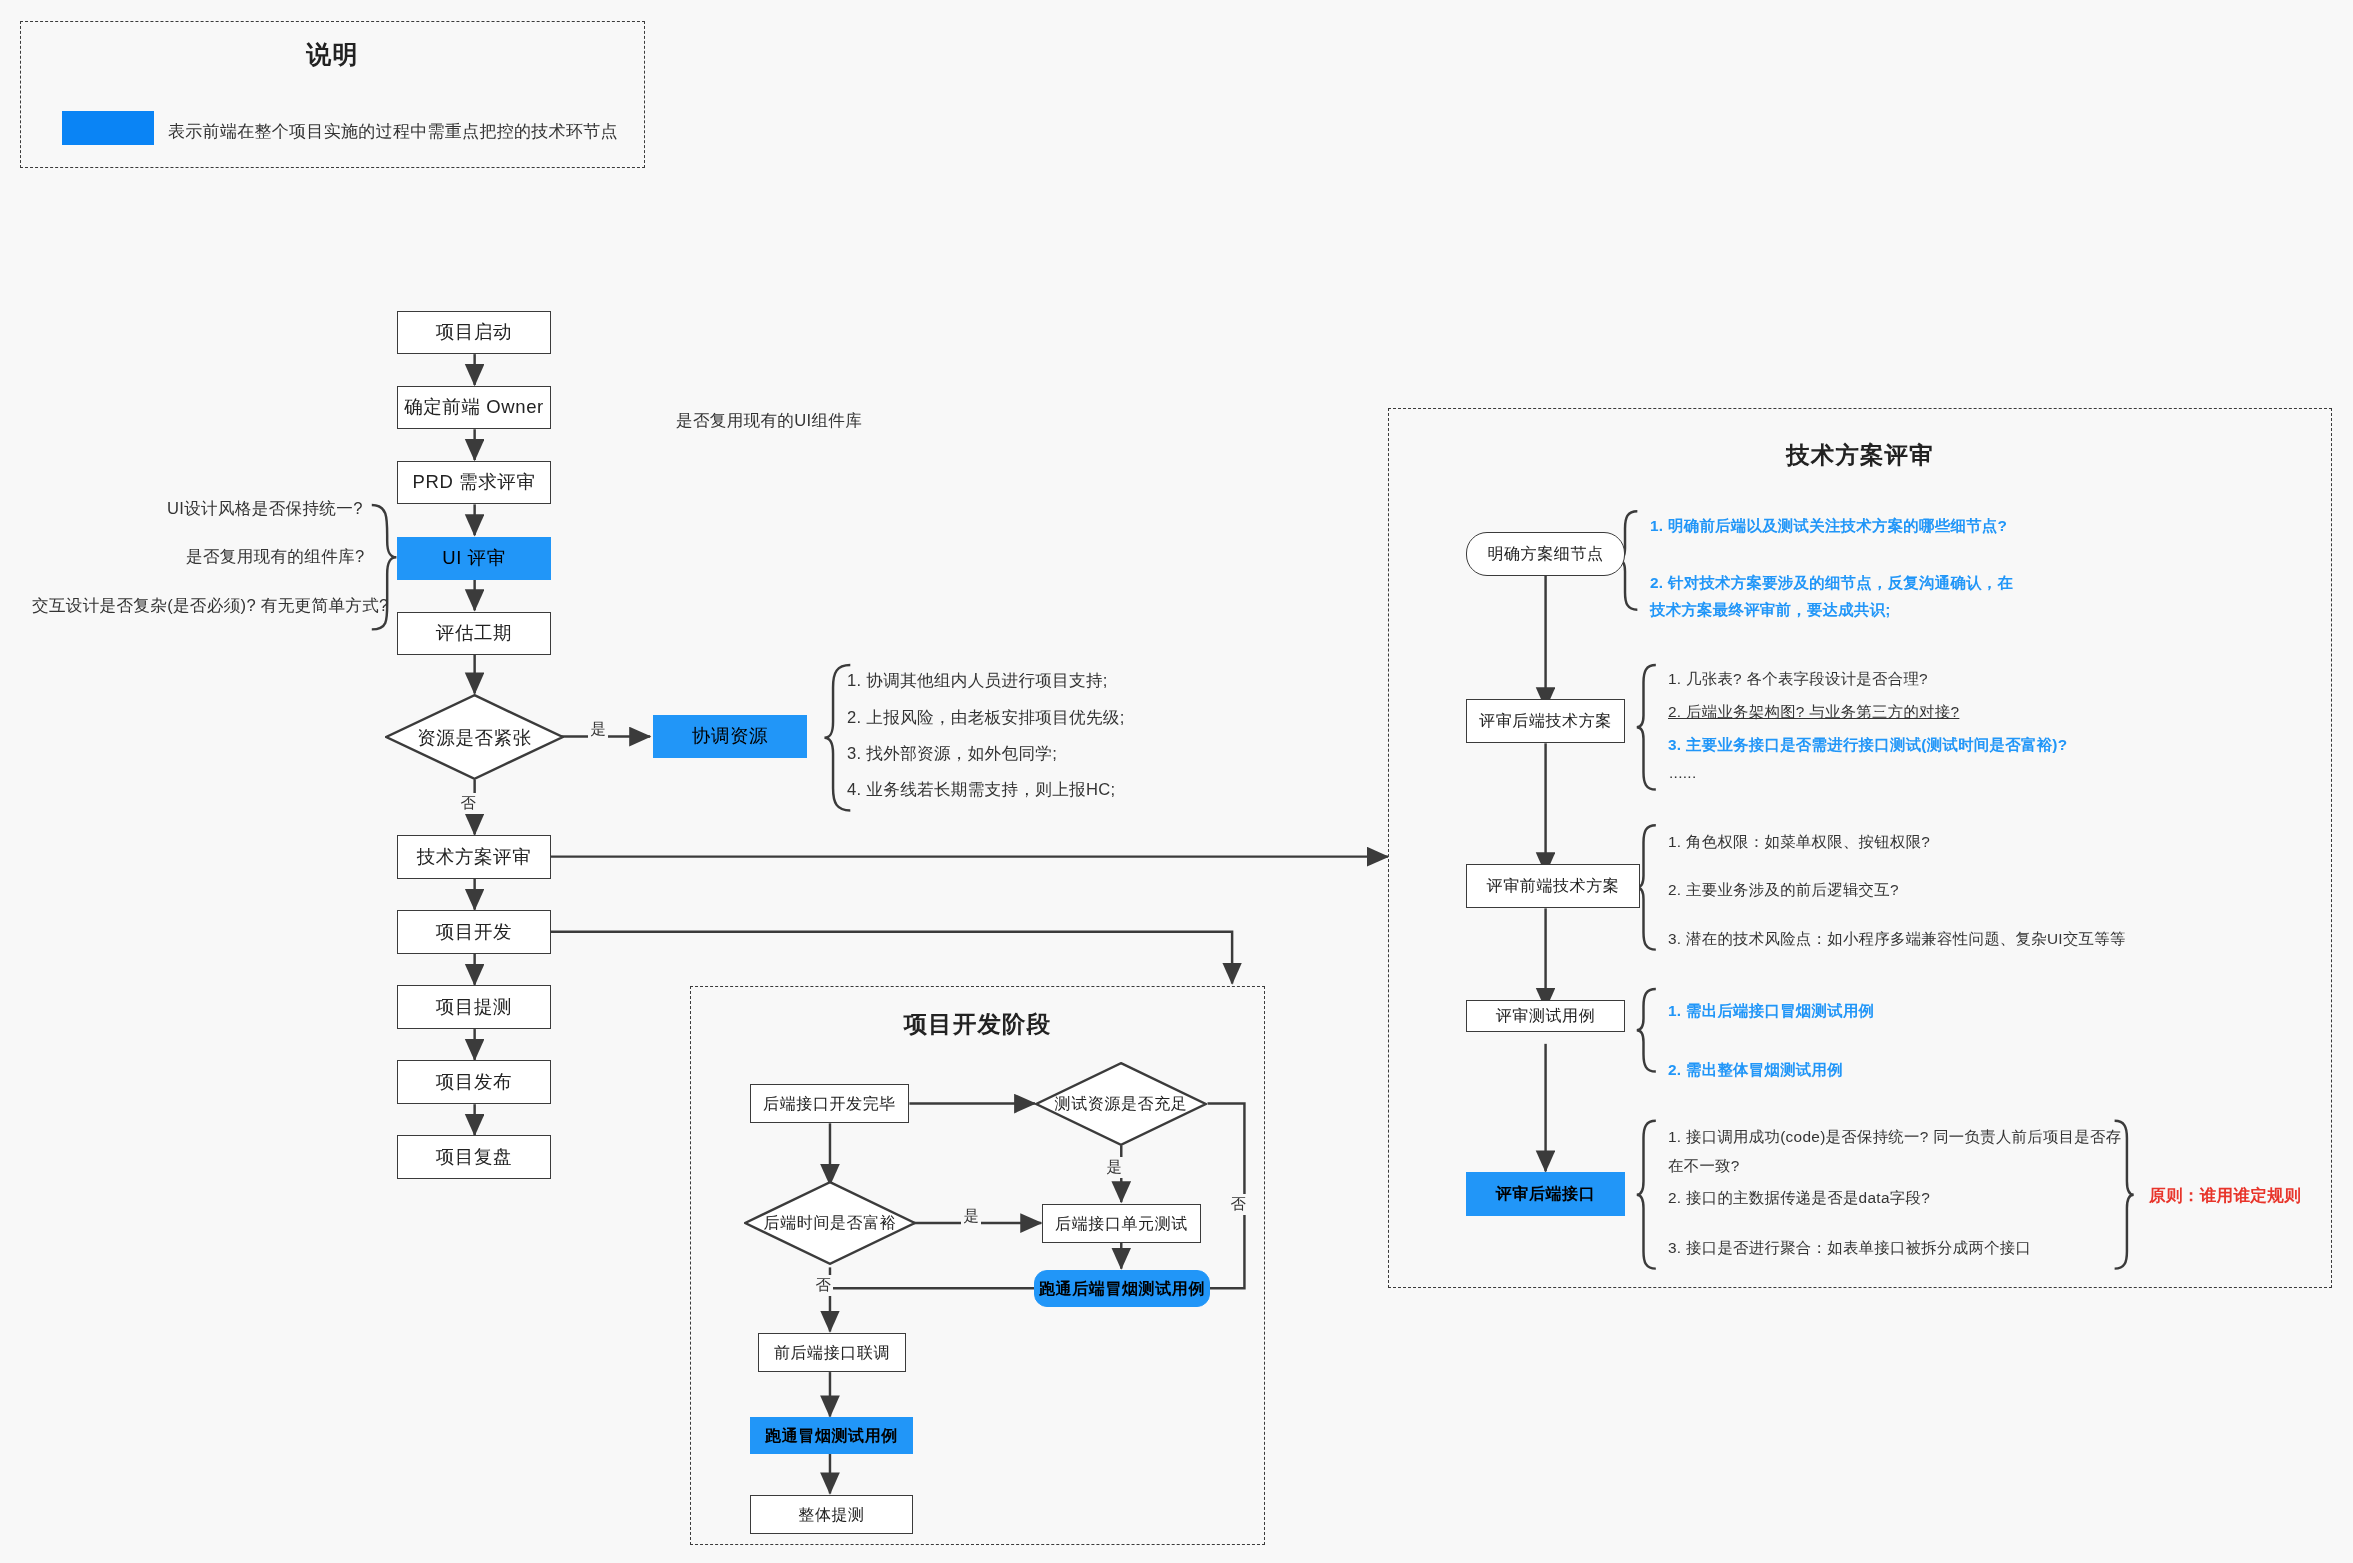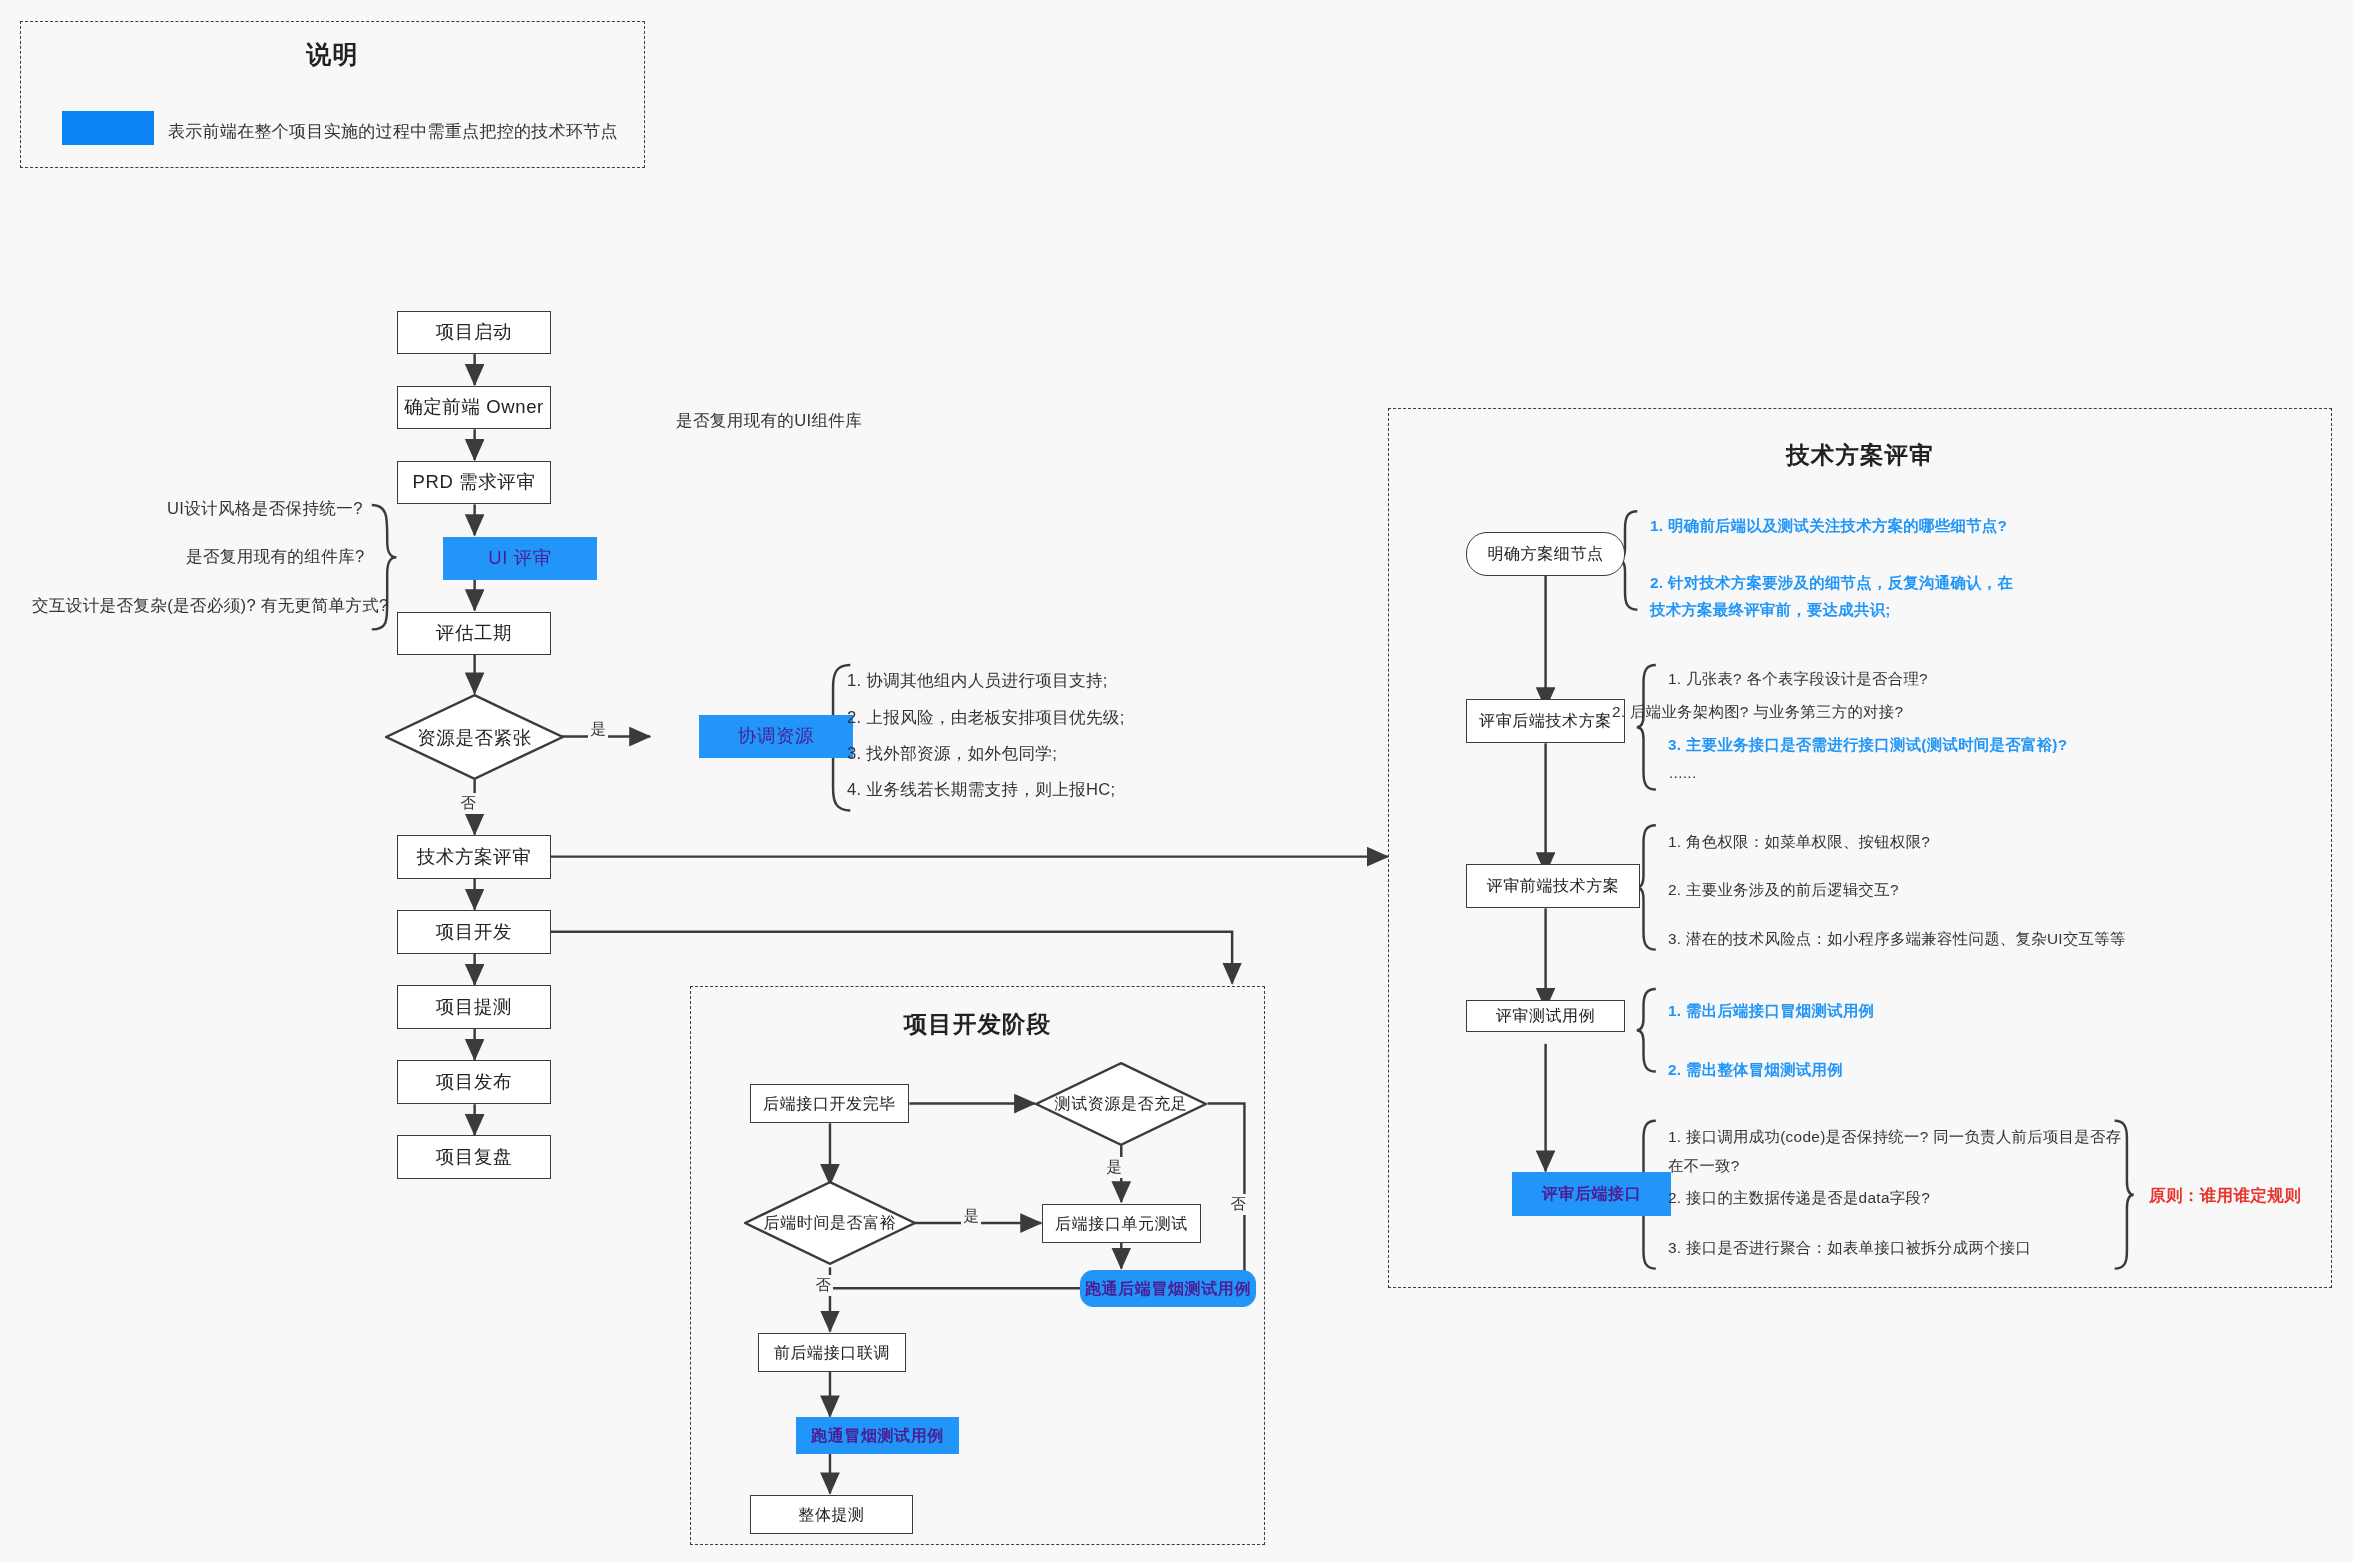--- a/index.html
+++ b/index.html
@@ -20,21 +20,21 @@
     box-sizing:border-box;
     display:flex;align-items:center;justify-content:center;
     text-align:center;
     background:#fff;
     border:1.8px solid #3b3b3b;
     font-size:18.5px;
     line-height:1.2;
     color:#222;
     letter-spacing:0.6px;
   }
-  .node.hl{background:#2196f8;border-color:#2196f8;color:#4c1d95;margin-left:46px;}
+  .node.hl{background:#2196f8;border-color:#2196f8;color:#000000;}
   .node.sm{font-size:16px;border-width:1.8px;}
   .node.sm.hl{font-weight:bold;}
 
   
   .diamond{
     position:absolute;
     display:flex;align-items:center;justify-content:center;
     text-align:center;
     font-size:18.5px;color:#222;
     letter-spacing:0.6px;
@@ -255,21 +255,21 @@
   <div class="node sm" style="left:1466px;top:699px;width:159px;height:44px;">评审后端技术方案</div>
   <div class="node sm" style="left:1466px;top:864px;width:174px;height:44px;">评审前端技术方案</div>
   <div class="node sm" style="left:1466px;top:1000px;width:159px;height:32px;">评审测试用例</div>
   <div class="node sm hl" style="left:1466px;top:1172px;width:159px;height:44px;">评审后端接口</div>
 
   <div class="ftext blue small" style="left:1650px;top:516px;">1. 明确前后端以及测试关注技术方案的哪些细节点?</div>
   <div class="ftext blue small" style="left:1650px;top:573px;">2. 针对技术方案要涉及的细节点，反复沟通确认，在</div>
   <div class="ftext blue small" style="left:1650px;top:600px;">技术方案最终评审前，要达成共识;</div>
 
   <div class="ftext small" style="left:1668px;top:669px;">1. 几张表? 各个表字段设计是否合理?</div>
-  <div class="ftext small" style="left:1612px;top:702px;">2. 后端业务架构图? 与业务第三方的对接?</div>
+  <div class="ftext small" style="left:1668px;top:702px;text-decoration:underline;">2. 后端业务架构图? 与业务第三方的对接?</div>
   <div class="ftext blue small" style="left:1668px;top:735px;">3. 主要业务接口是否需进行接口测试(测试时间是否富裕)?</div>
   <div class="ftext small" style="left:1669px;top:764px;">......</div>
 
   <div class="ftext small" style="left:1668px;top:832px;">1. 角色权限：如菜单权限、按钮权限?</div>
   <div class="ftext small" style="left:1668px;top:880px;">2. 主要业务涉及的前后逻辑交互?</div>
   <div class="ftext small" style="left:1668px;top:929px;">3. 潜在的技术风险点：如小程序多端兼容性问题、复杂UI交互等等</div>
 
   <div class="ftext blue small" style="left:1668px;top:1001px;">1. 需出后端接口冒烟测试用例</div>
   <div class="ftext blue small" style="left:1668px;top:1060px;">2. 需出整体冒烟测试用例</div>
 

